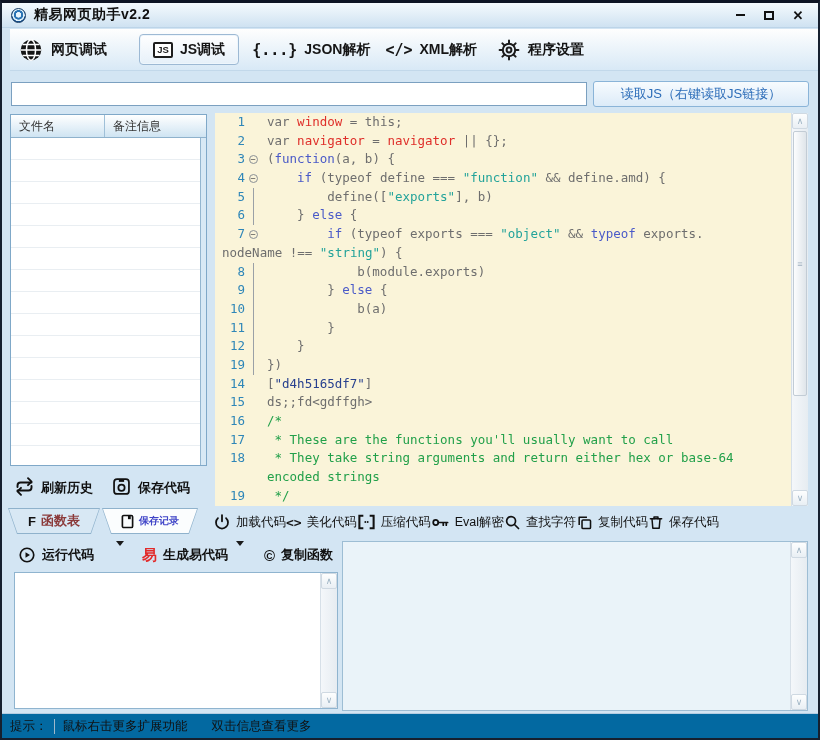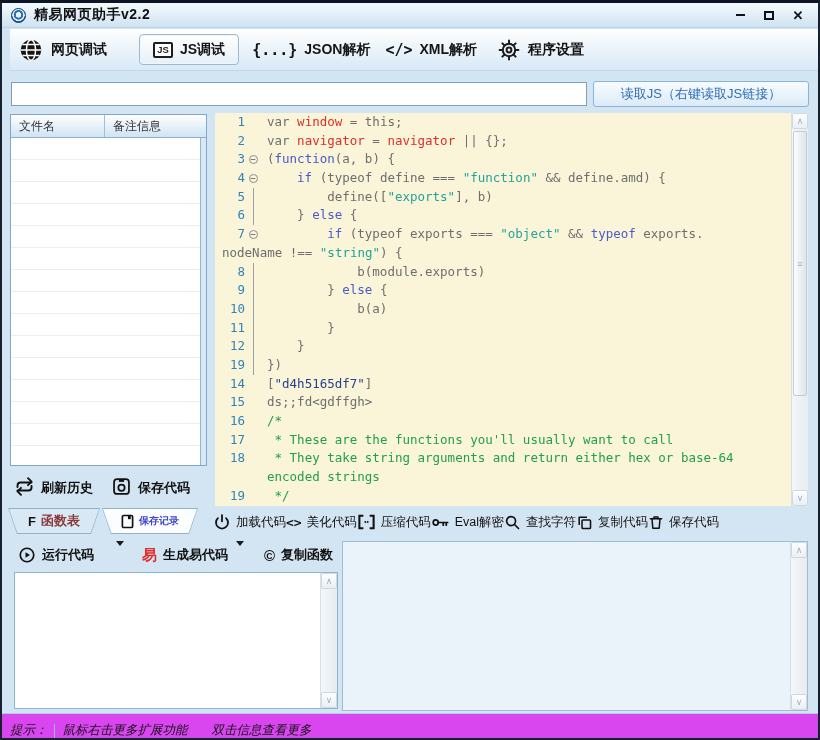--- a/index.html
+++ b/index.html
@@ -108,22 +108,22 @@
     margin-left:22px;cursor:pointer;}
   .caret.c2{margin-left:8px;}
   .gen-btn{margin-left:18px;}
   .e-icon{color:#e22a2a;font-size:15px;font-weight:bold;}
   .copy-btn{margin-left:20px;}
   .c-icon{font-size:15px;font-weight:bold;color:#111;}
   
   .leftbox{position:absolute;left:12px;top:569px;width:324px;height:137px;background:#fff;border:1px solid #8fb4cf;}
   .rightbox{position:absolute;left:340px;top:538px;width:466px;height:170px;background:#eaf3f9;border:1px solid #9dbdd4;}
   
-  .statusbar{position:absolute;left:0;top:710px;width:816px;height:26px;background:#d946ef;border-top:1px solid #b4cde2;
-    display:flex;align-items:flex-end;font-size:12.5px;color:#111;font-style:italic;}
+  .statusbar{position:absolute;left:0;top:710px;width:816px;height:26px;background:#0369a1;border-top:1px solid #b4cde2;
+    display:flex;align-items:center;font-size:12.5px;color:#111;}
   .st-label{margin-left:8px;}
   .st-sep{width:1px;height:15px;background:#9fb9cc;margin:0 8px 0 6px;}
   .st-tip2{margin-left:24px;}
   svg{display:block;}
 </style>
 </head>
 <body>
 
 <div class="win">
 

